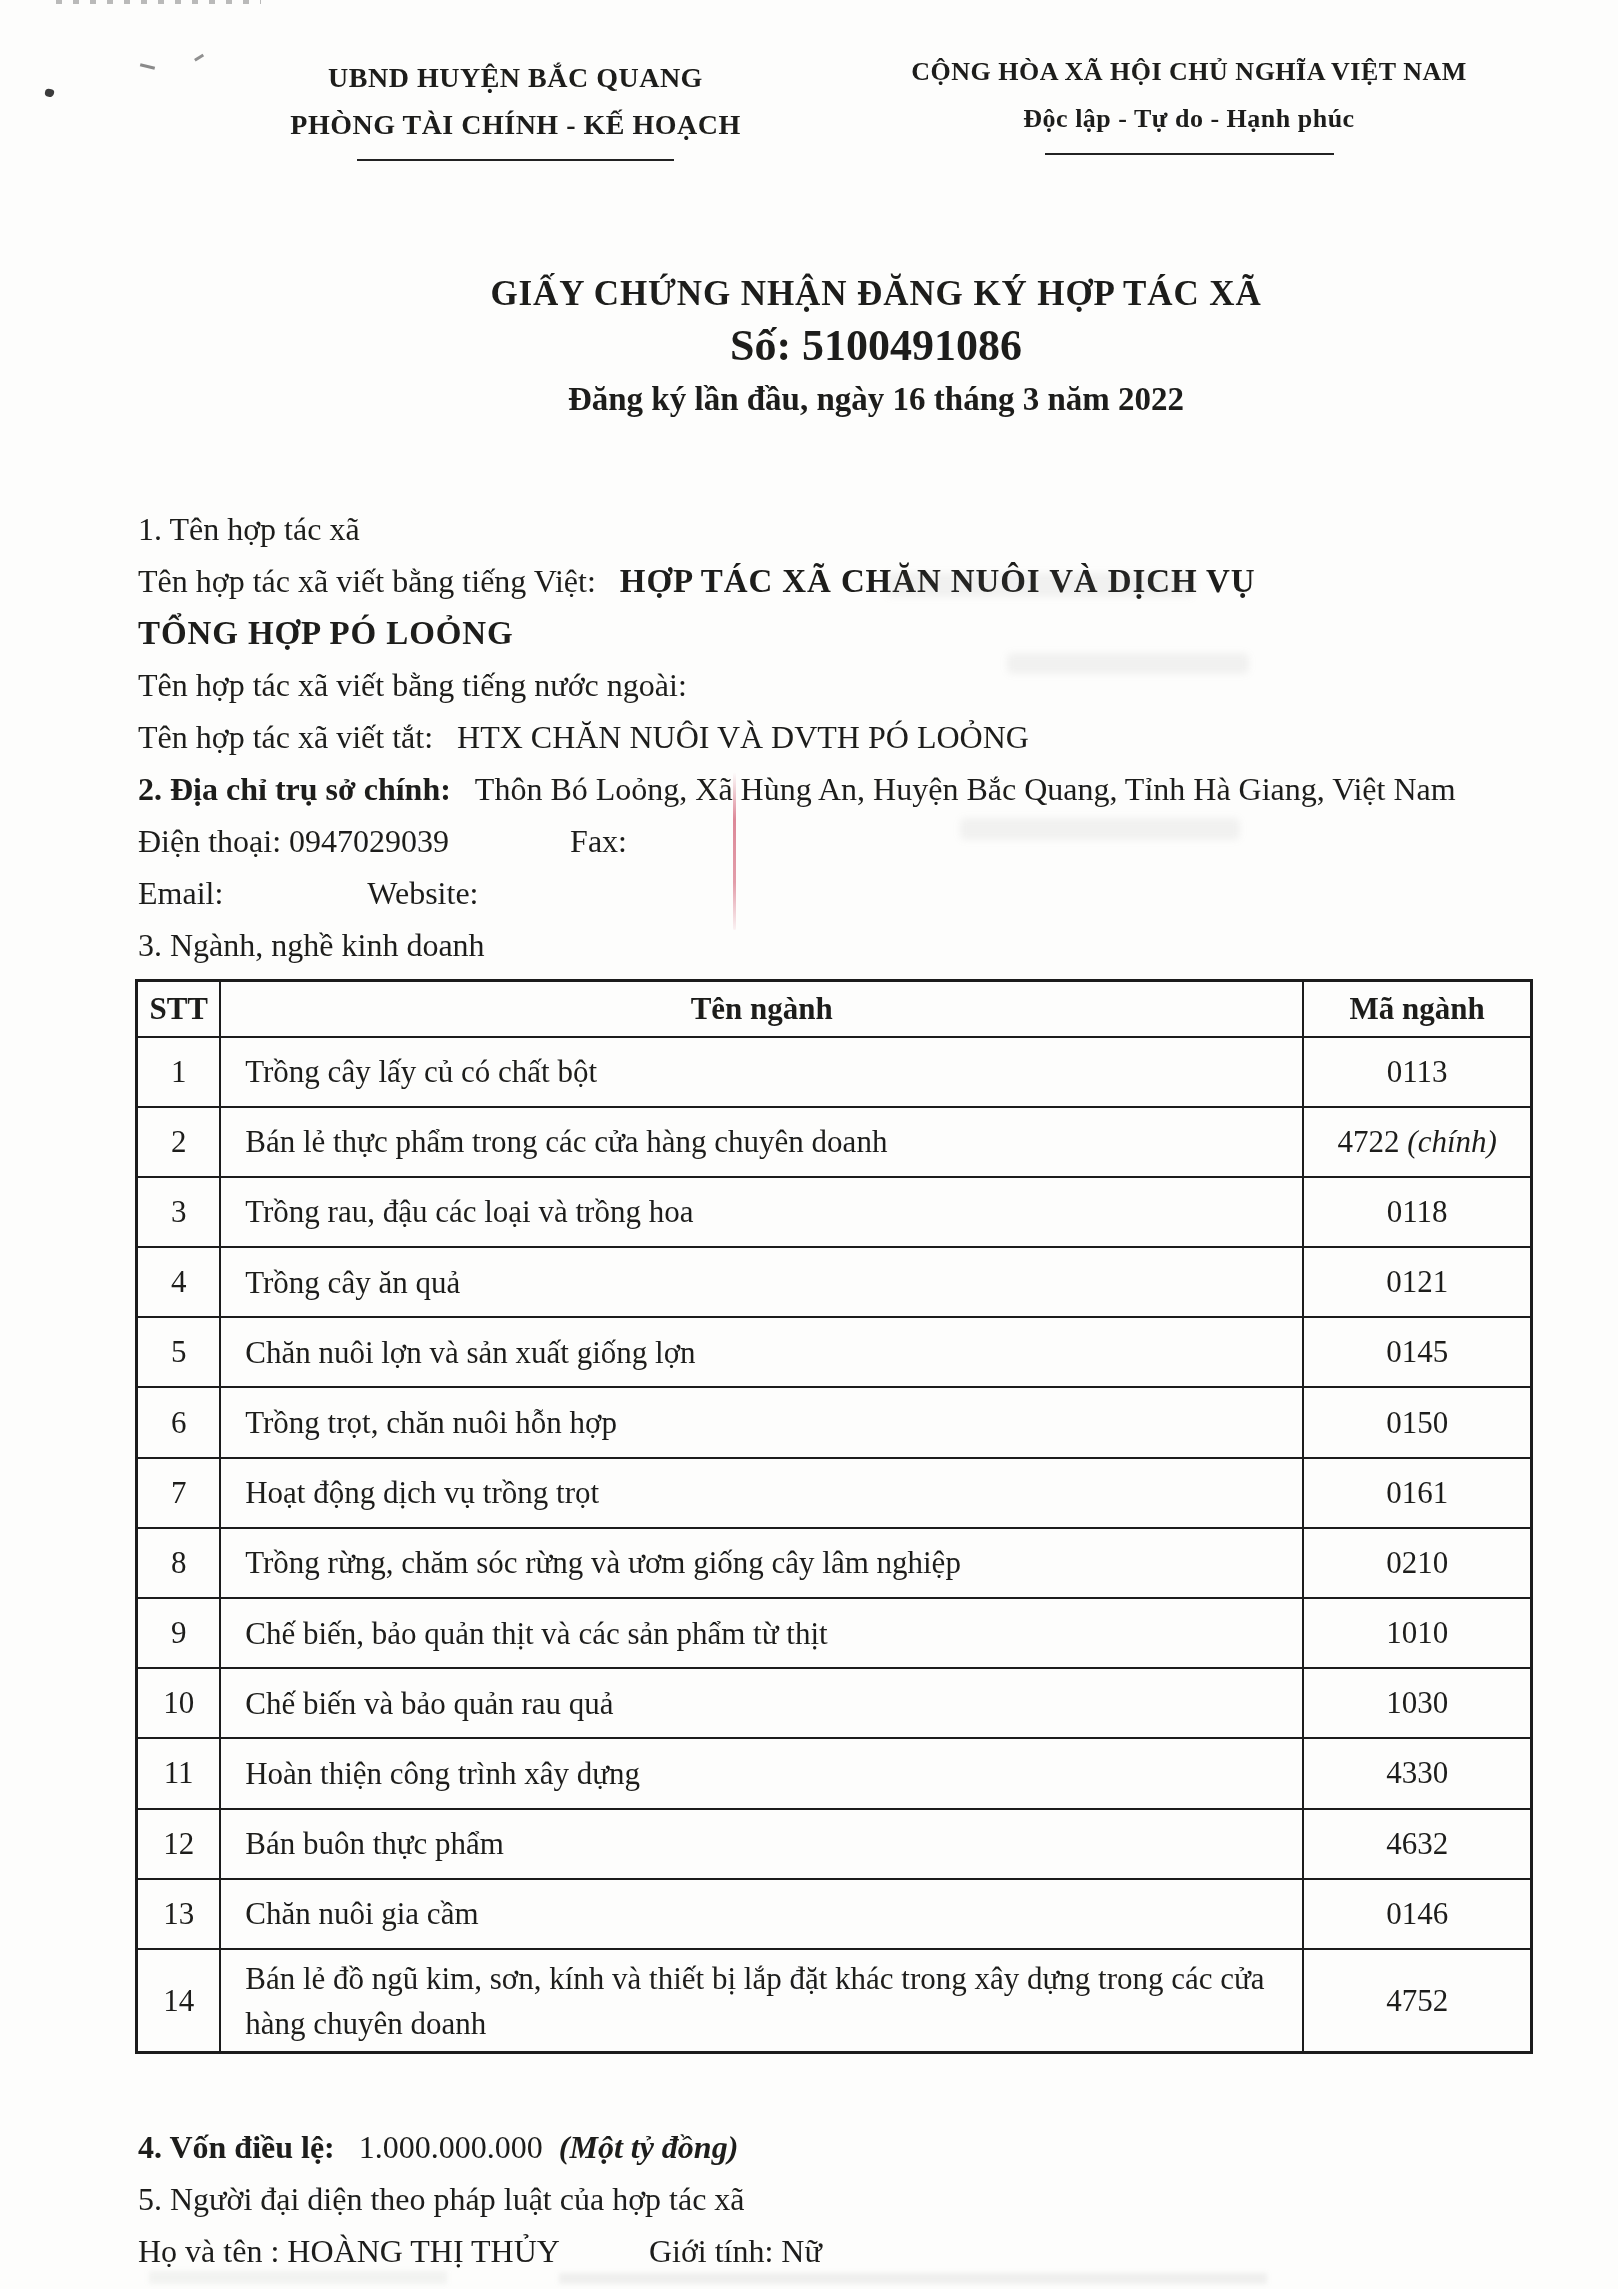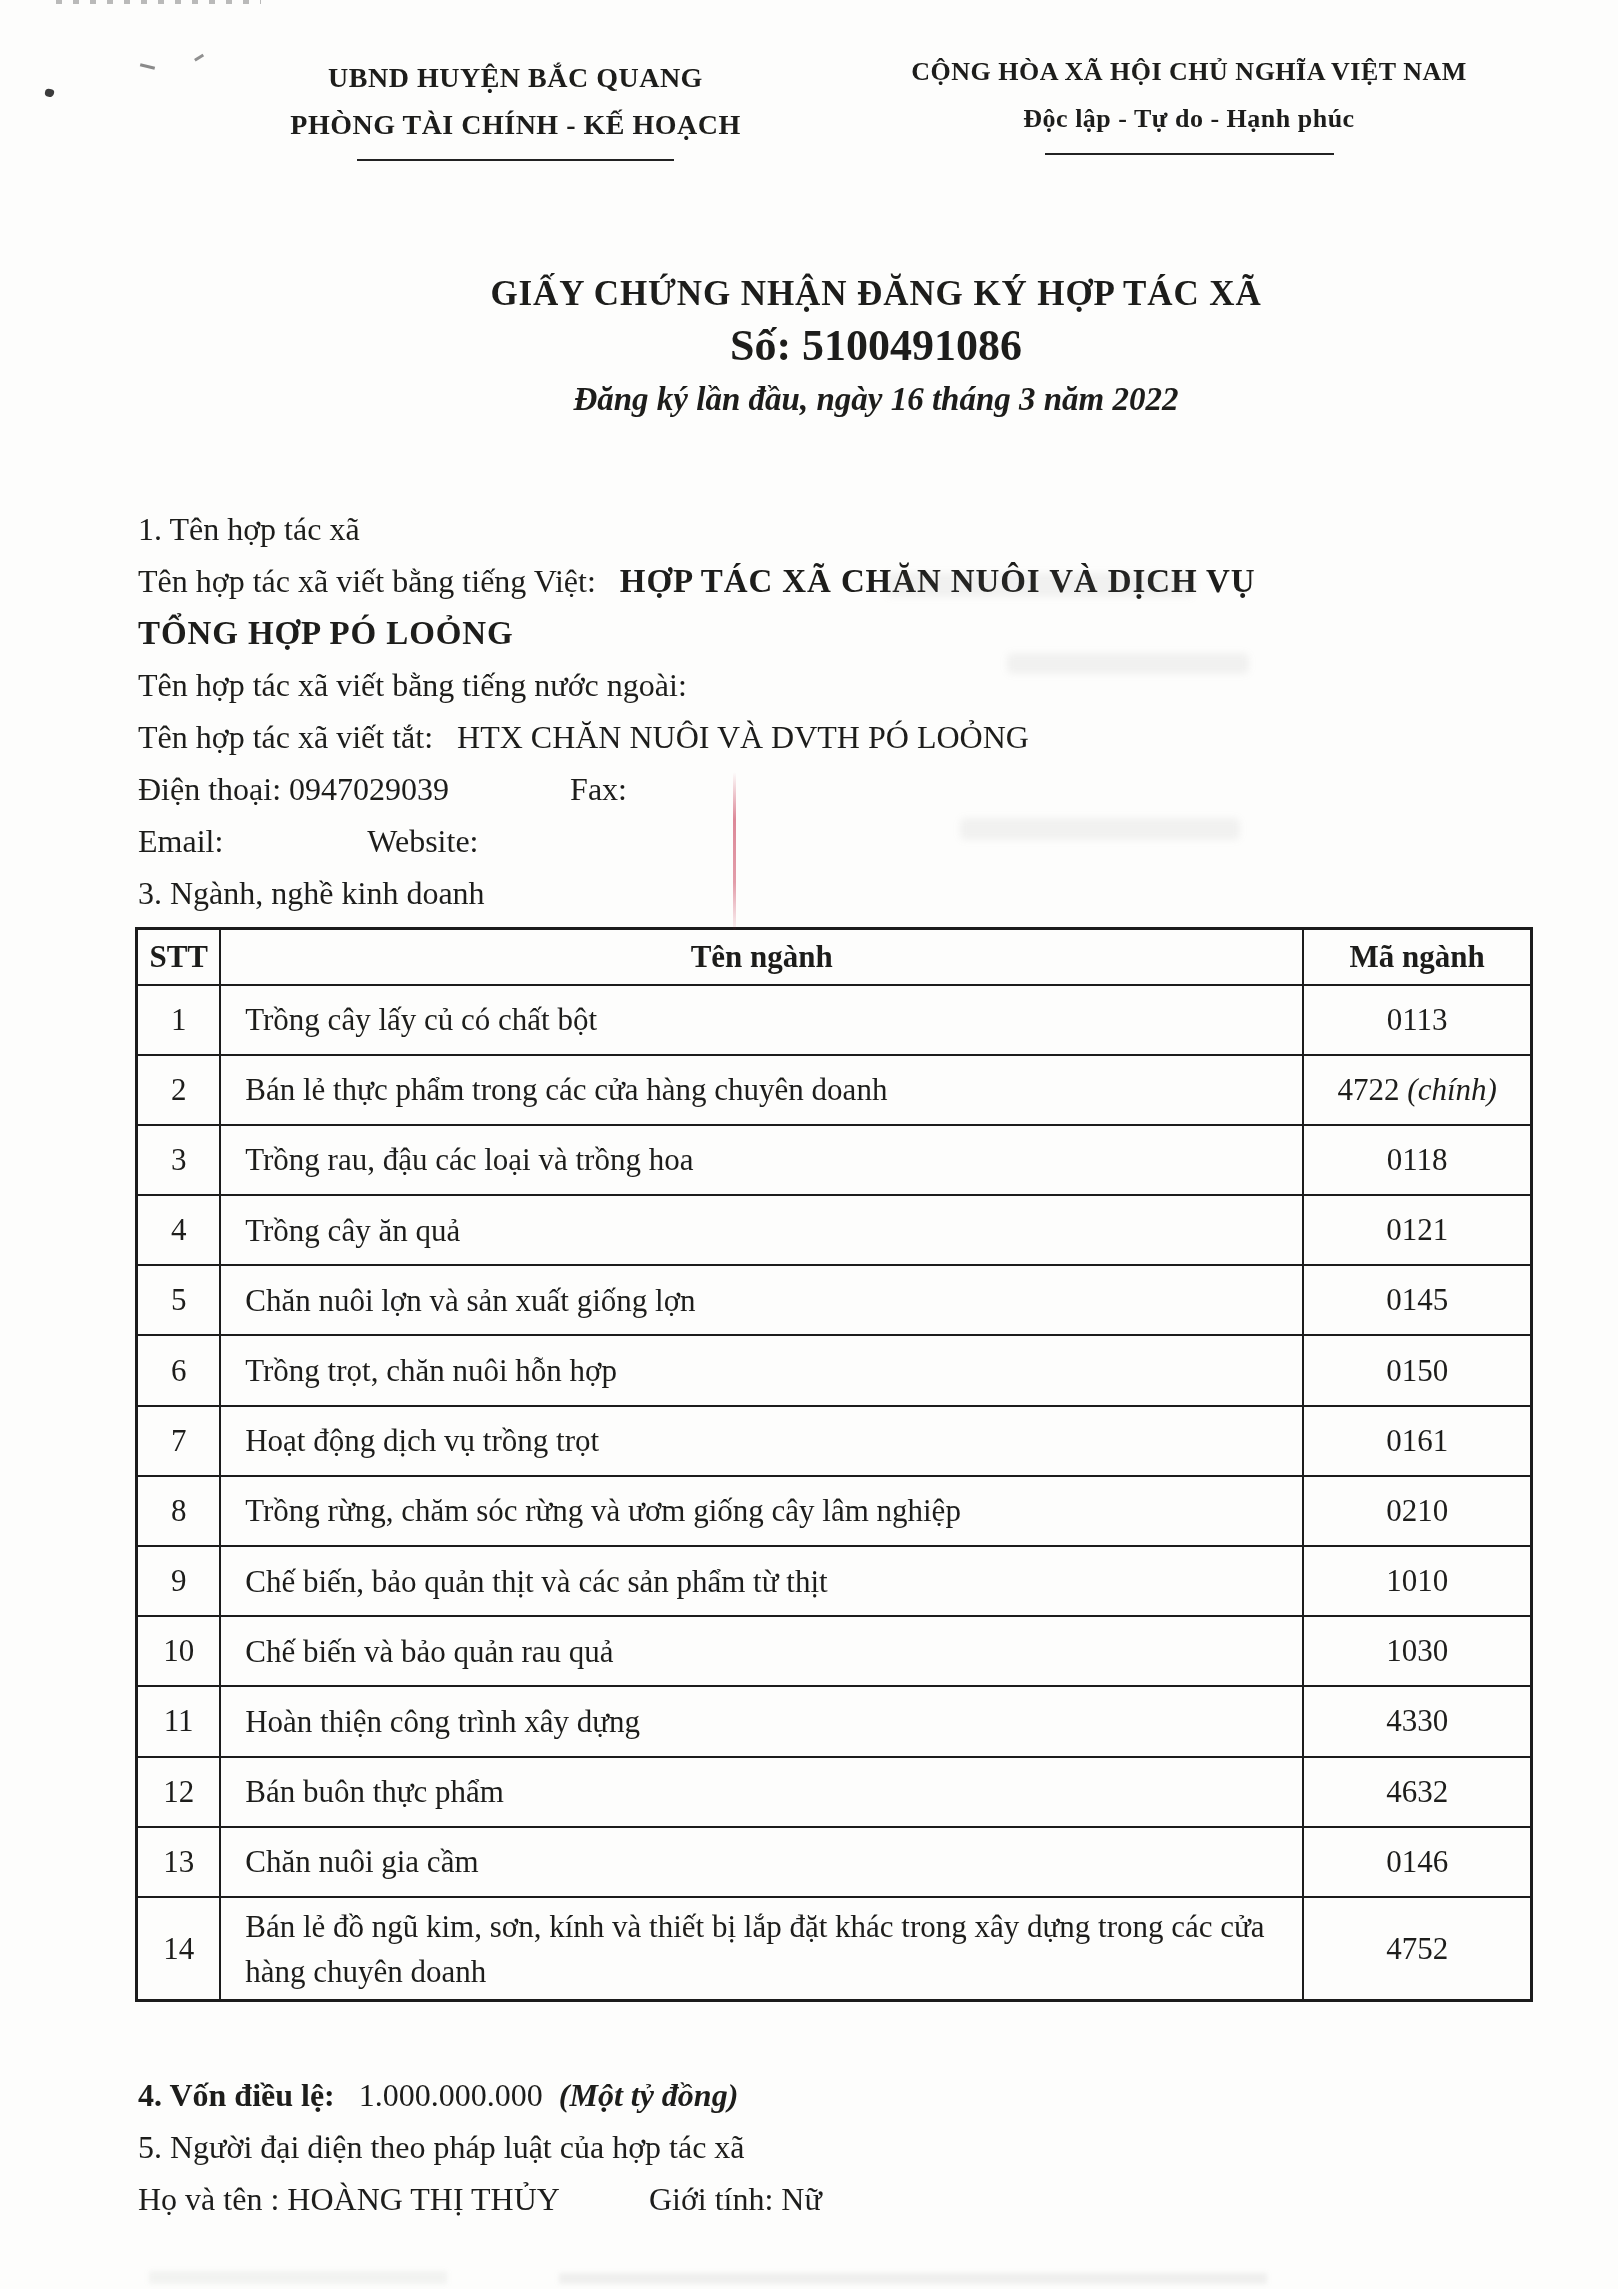--- a/index.html
+++ b/index.html
@@ -15,21 +15,21 @@
   .hdr-right{position:absolute;left:830px;top:48px;width:718px;text-align:center;}
   .hdr-line{font-weight:bold;font-size:28px;line-height:47px;letter-spacing:0.5px;}
   .hdr-right .hdr-line{font-size:26px;}
   .rule{display:inline-block;border-bottom:2.8px solid #232323;height:3.7px;margin-top:5.6px;}
   .rule-left{width:317px;}
   .rule-right{width:289px;}
   
   .title-block{position:absolute;left:186px;top:268px;width:1380px;text-align:center;}
   .title-main{font-size:35px;font-weight:bold;letter-spacing:0.9px;line-height:52px;}
   .title-no{font-size:44px;font-weight:bold;line-height:52px;}
-  .title-reg{font-size:33px;font-weight:bold;font-style:italic;line-height:54px;}
+  .title-reg{font-size:33px;font-weight:bold;line-height:54px;}
   
   .flow{position:absolute;left:138px;top:503px;width:1378px;font-size:32px;line-height:52px;}
   .flow p,.flow h2{margin:0;padding:0;font-size:32px;line-height:52px;font-weight:normal;}
   .b{font-weight:bold;}
   .coop-name{font-weight:bold;font-size:33px;letter-spacing:0.9px;}
   .p-vi{width:1184px;}
   .gap-sm{display:inline-block;width:24px;}
   .gap-md{display:inline-block;width:89px;}
   .gap-lg{display:inline-block;width:144px;}
   .gap-fax{display:inline-block;width:121px;}
@@ -94,20 +94,21 @@
   <div class="flow">
 
     <h2 class="b">1. Tên hợp tác xã</h2>
 
     <p class="p-vi"><span>Tên hợp tác xã viết bằng tiếng Việt:</span><span class="gap-sm"></span><span class="coop-name">HỢP TÁC XÃ CHĂN NUÔI VÀ DỊCH VỤ TỔNG HỢP PÓ LOỎNG</span></p>
 
     <p><span>Tên hợp tác xã viết bằng tiếng nước ngoài:</span></p>
 
     <p><span>Tên hợp tác xã viết tắt:</span><span class="gap-sm"></span><span>HTX CHĂN NUÔI VÀ DVTH PÓ LOỎNG</span></p>
 
+    <p><span class="b">2. Địa chỉ trụ sở chính:</span><span class="gap-sm"></span><span>Thôn Bó Loỏng, Xã Hùng An, Huyện Bắc Quang, Tỉnh Hà Giang, Việt Nam</span></p>
 
     <p><span>Điện thoại:</span>&nbsp;<span>0947029039</span><span class="gap-fax"></span><span>Fax:</span></p>
 
     <p><span>Email:</span><span class="gap-lg"></span><span>Website:</span></p>
 
     <h2 class="b">3. Ngành, nghề kinh doanh</h2>
 
     <table class="industries">
       <thead>
         <tr>

